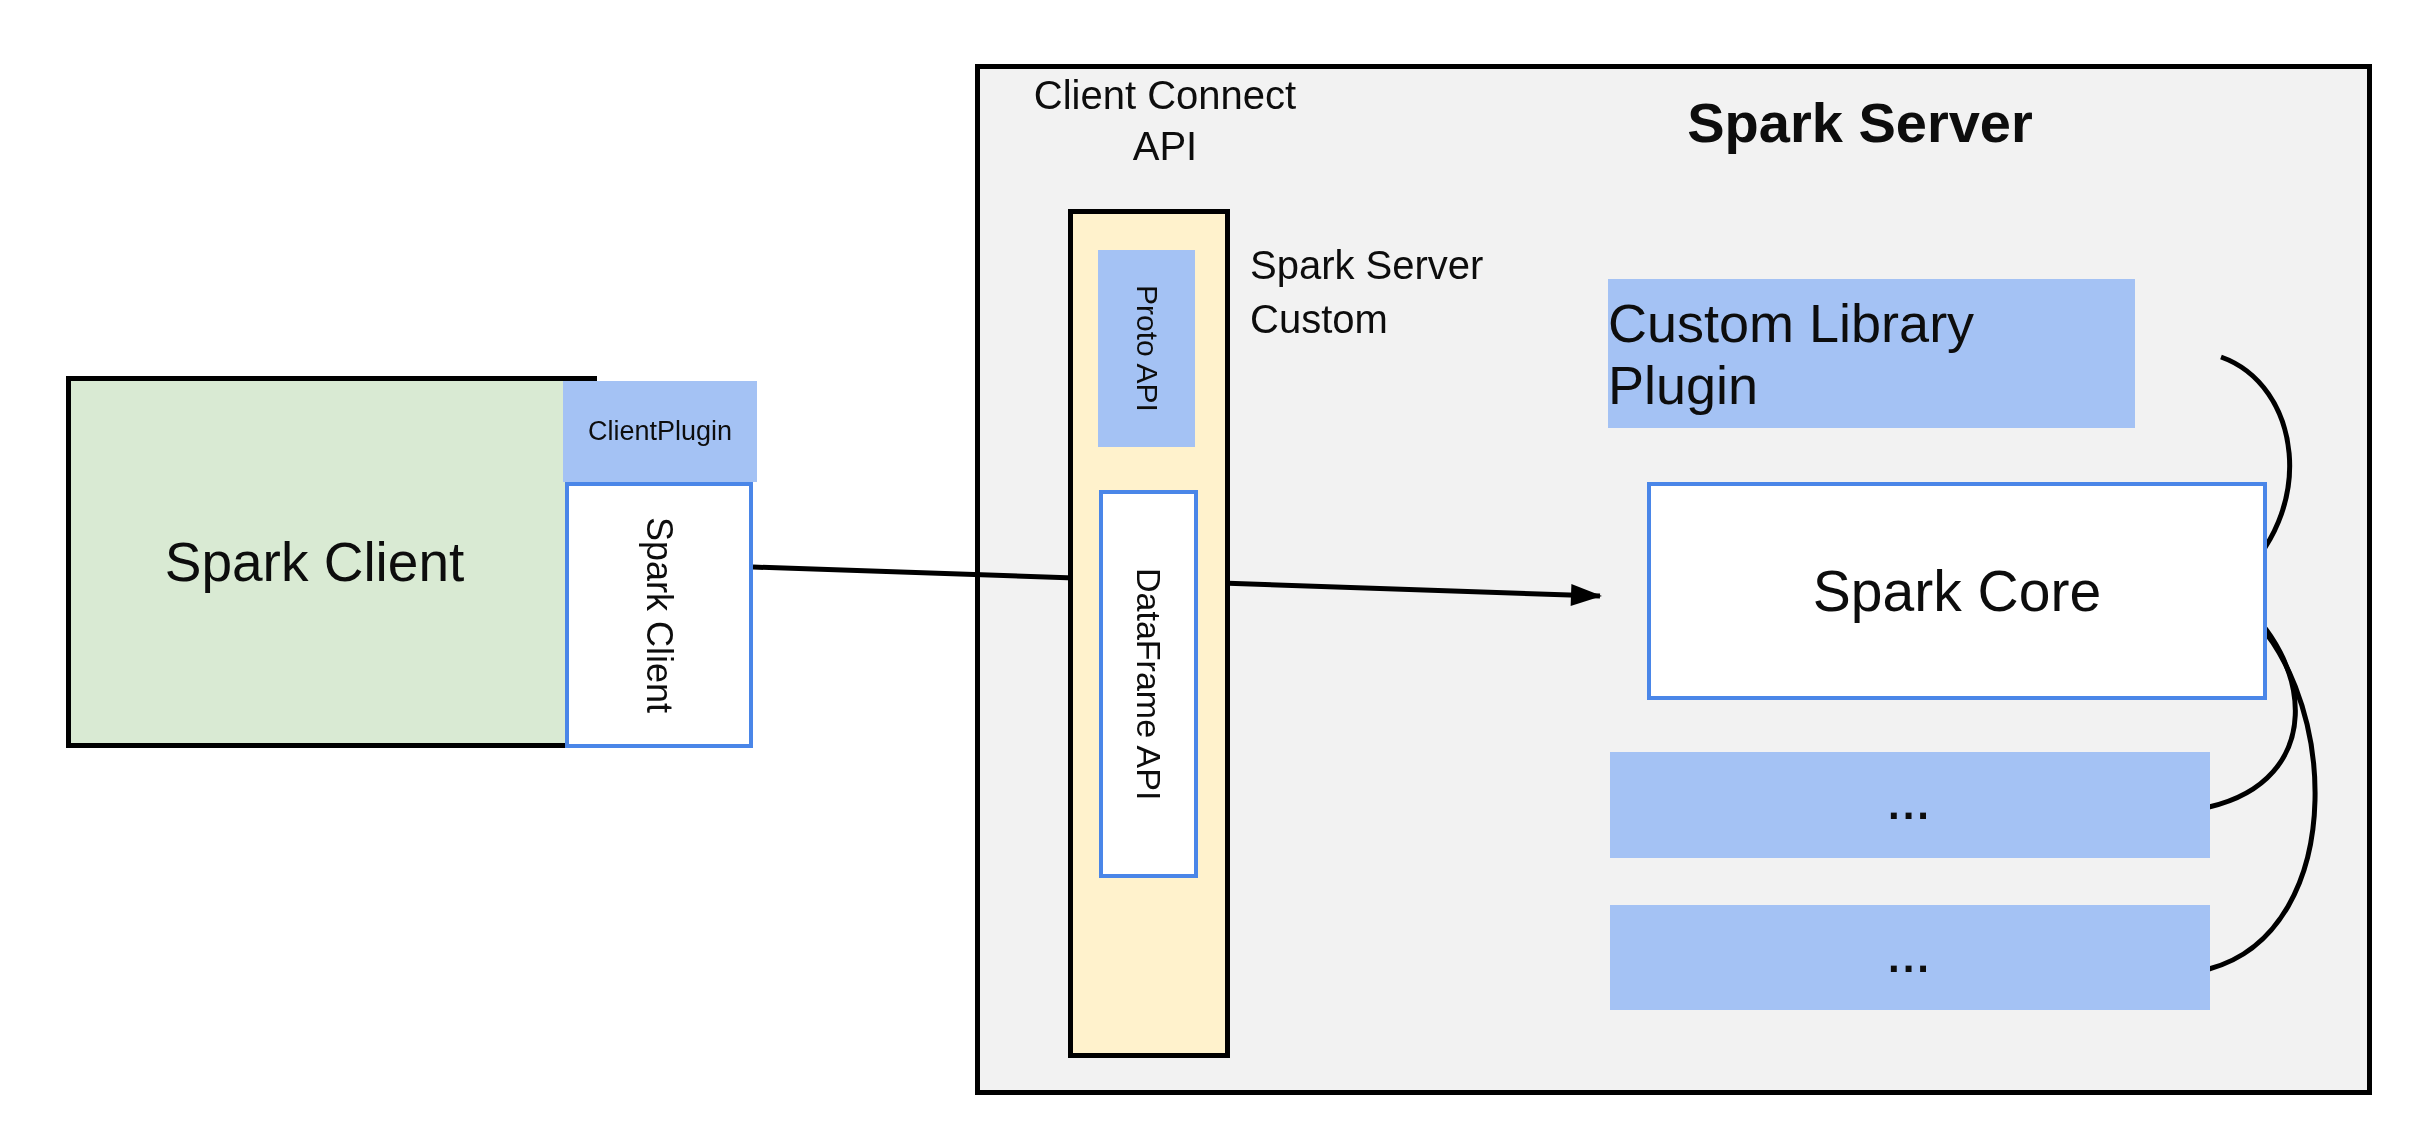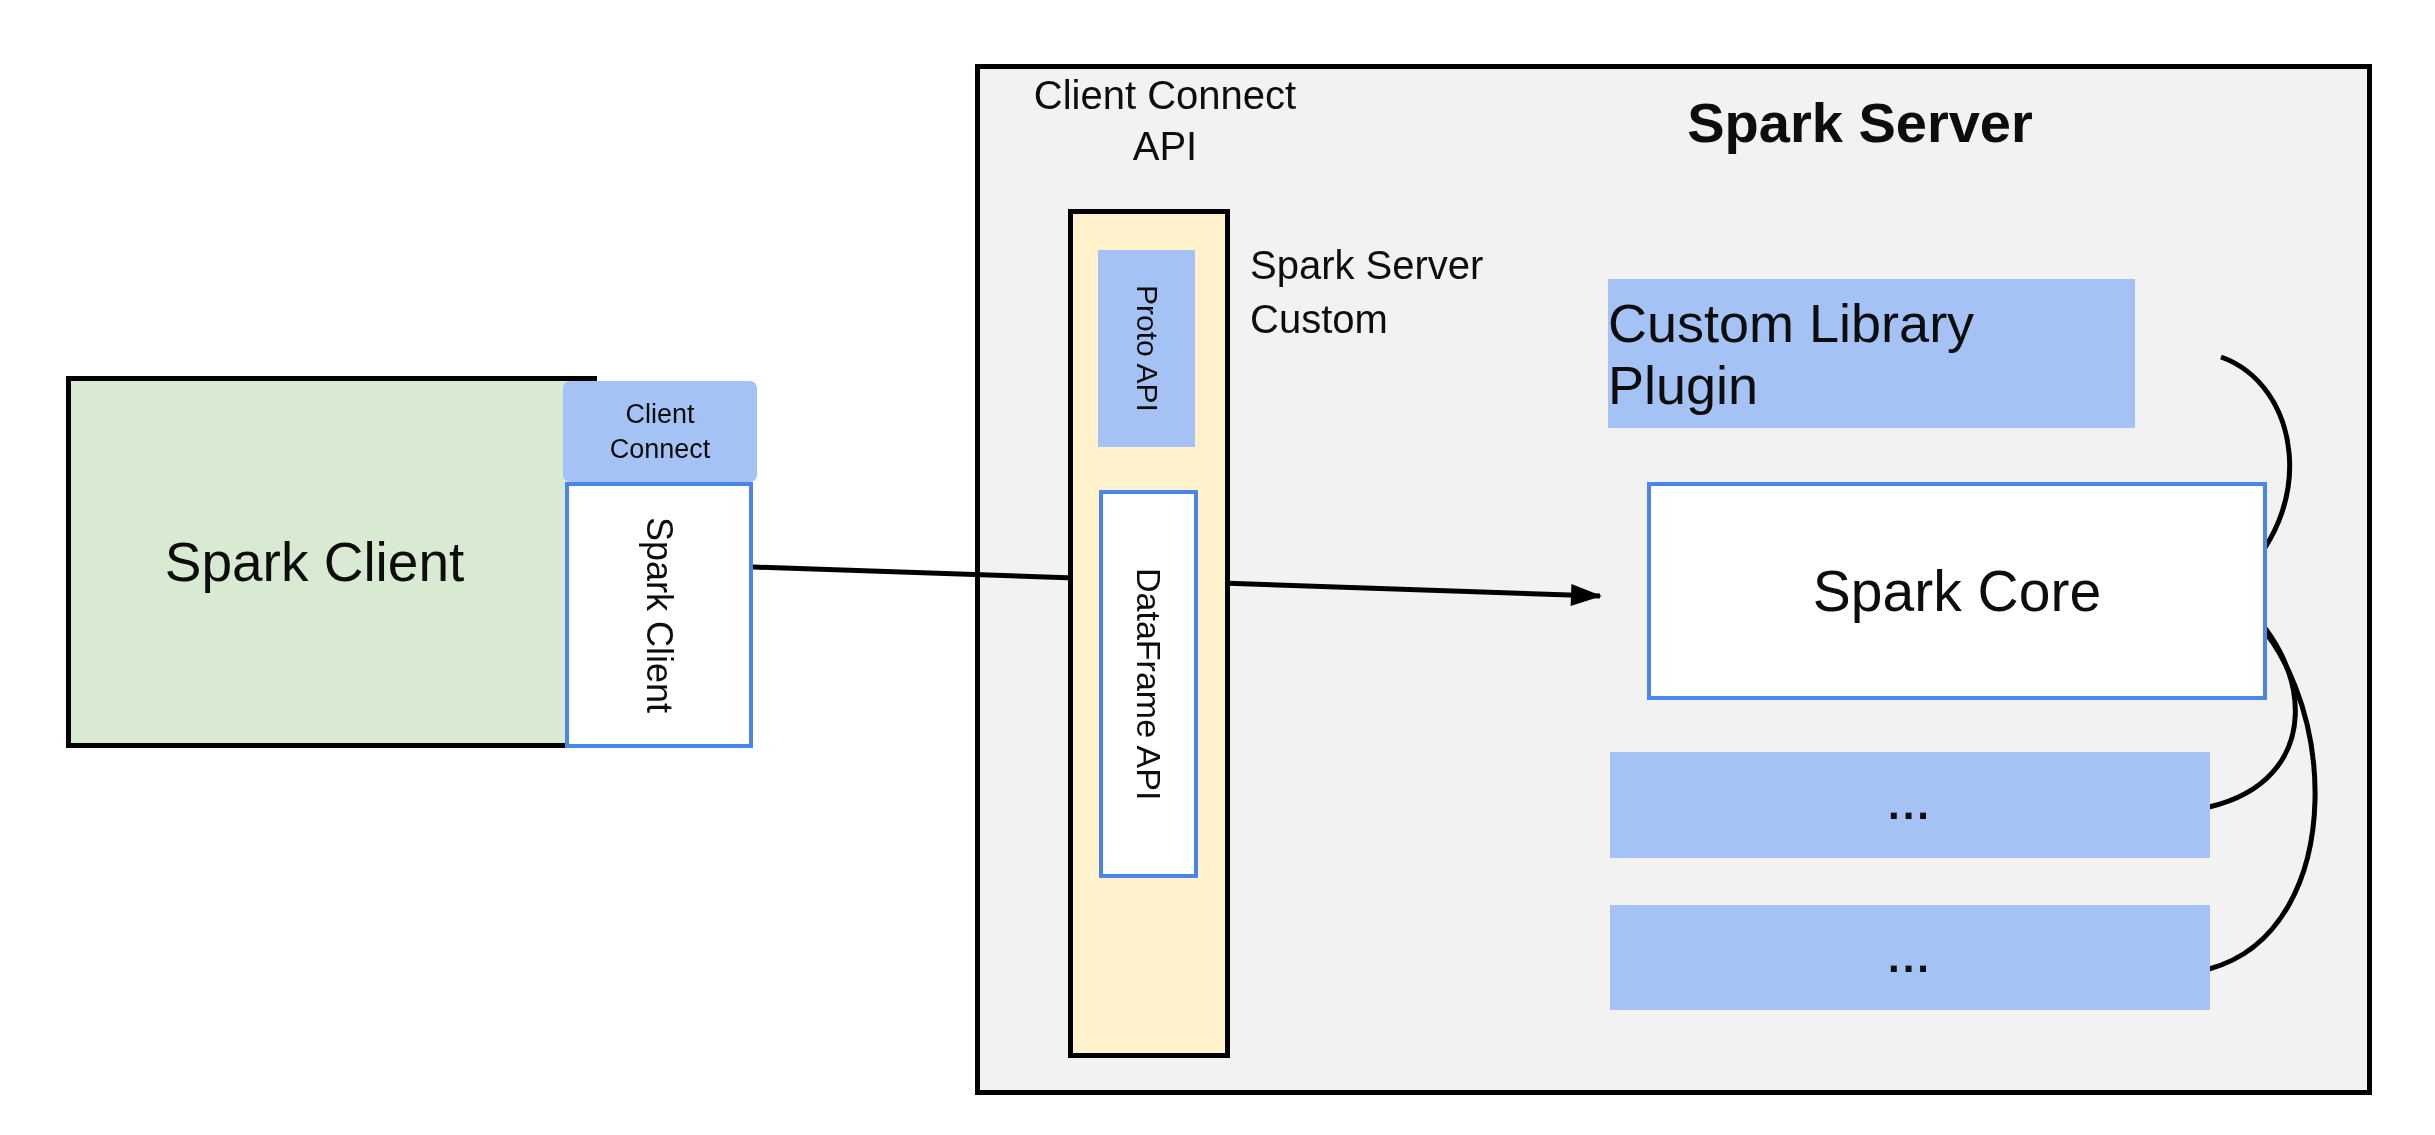--- a/index.html
+++ b/index.html
@@ -41,22 +41,22 @@
                  background:#ffffff;border:4px solid var(--blue-border);z-index:4;
                  display:flex;align-items:center;justify-content:center;}
 
   .green-box{left:66px;top:376px;width:531px;height:372px;
              background:var(--green-fill);border:5px solid var(--line);z-index:3;}
   .green-label{left:66px;top:376px;width:497px;height:372px;z-index:4;
                display:flex;flex-direction:column;align-items:center;justify-content:center;
                font-size:55px;line-height:67px;text-align:center;}
   .client-package{left:563px;top:381px;width:194px;height:101px;
                   background:var(--blue-fill);z-index:5;
-                  display:flex;flex-direction:column;align-items:center;justify-content:center;
-                  font-size:27px;line-height:35px;text-align:center;border-radius:7px;}
+                  display:flex;flex-direction:row;align-items:center;justify-content:center;
+                  font-size:27px;line-height:35px;text-align:center;}
   .spark-client-box{left:565px;top:482px;width:188px;height:266px;
                     background:#ffffff;border:4px solid var(--blue-border);z-index:5;
                     display:flex;align-items:center;justify-content:center;}
 
   .vtext{writing-mode:vertical-rl;white-space:nowrap;}
   .spark-client-box .vtext{font-size:36px;}
   .proto-box .vtext{font-size:30px;}
   .dataframe-box .vtext{font-size:34px;}
 
   .clp-box{left:1608px;top:279px;width:527px;height:149px;
@@ -107,21 +107,21 @@
   <div class="abs dataframe-box">
     <span class="vtext">DataFrame API</span>
   </div>
 
   <div class="abs green-box"></div>
   <div class="abs green-label">
     <div>Spark Client</div>
   </div>
   <div class="abs client-package">
     <div>Client</div>
-    <div>Connect</div>
+    <div>Plugin</div>
   </div>
   <div class="abs spark-client-box">
     <span class="vtext">Spark Client</span>
   </div>
 
   <div class="abs clp-box">Custom Library Plugin</div>
   <div class="abs core-box">Spark Core</div>
   <div class="abs dots-box dots-1">...</div>
   <div class="abs dots-box dots-2">...</div>
 

